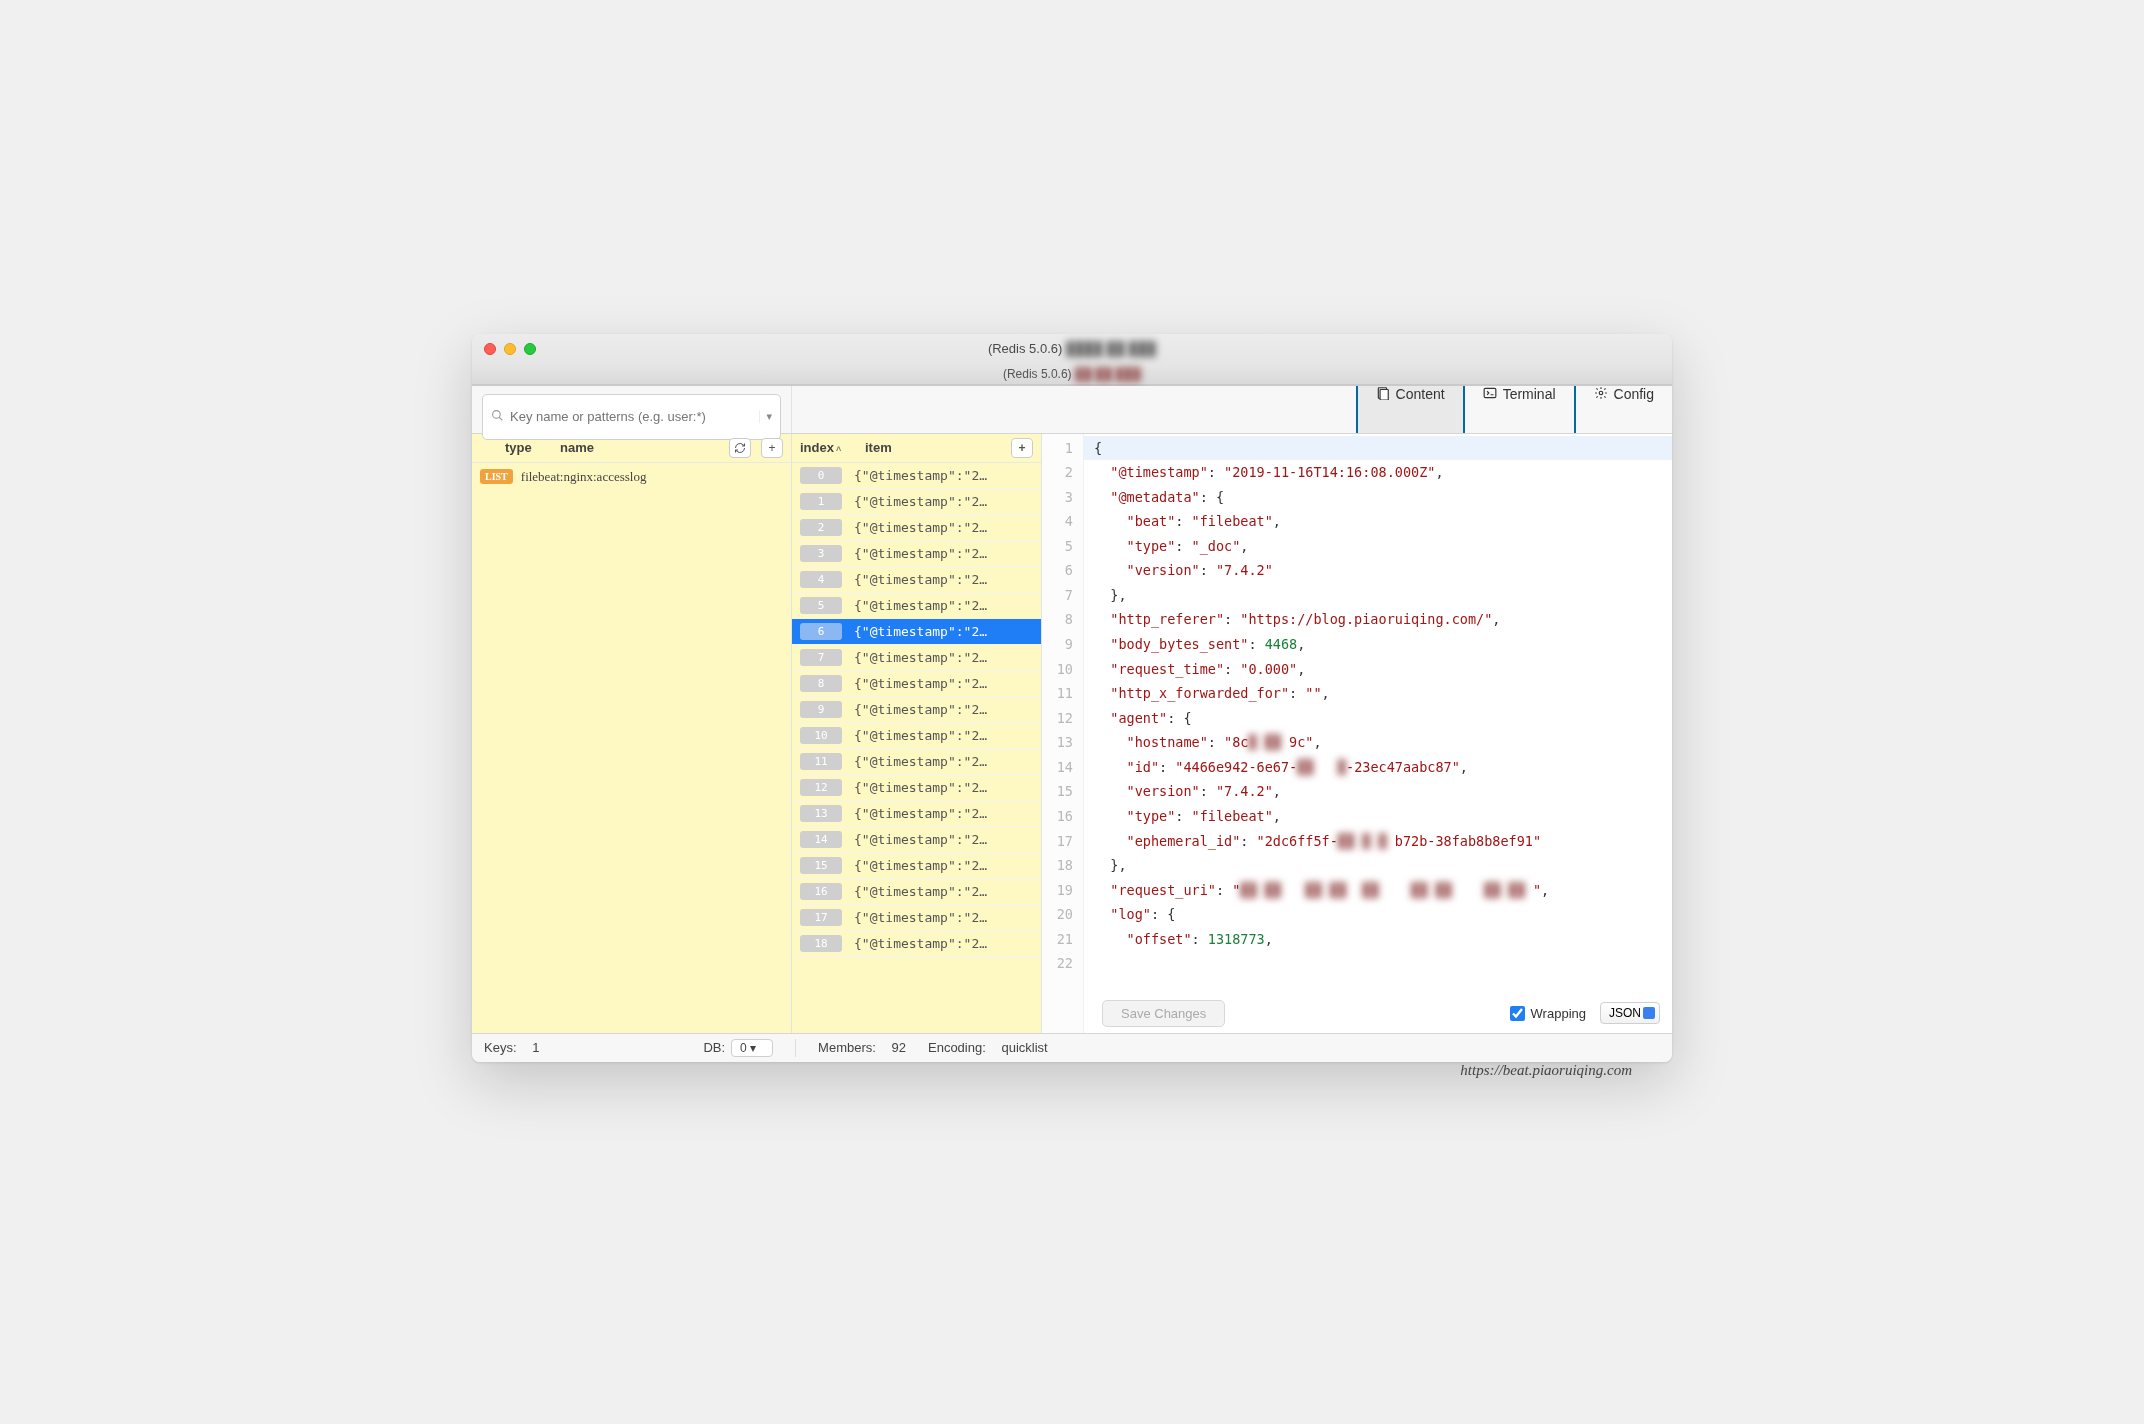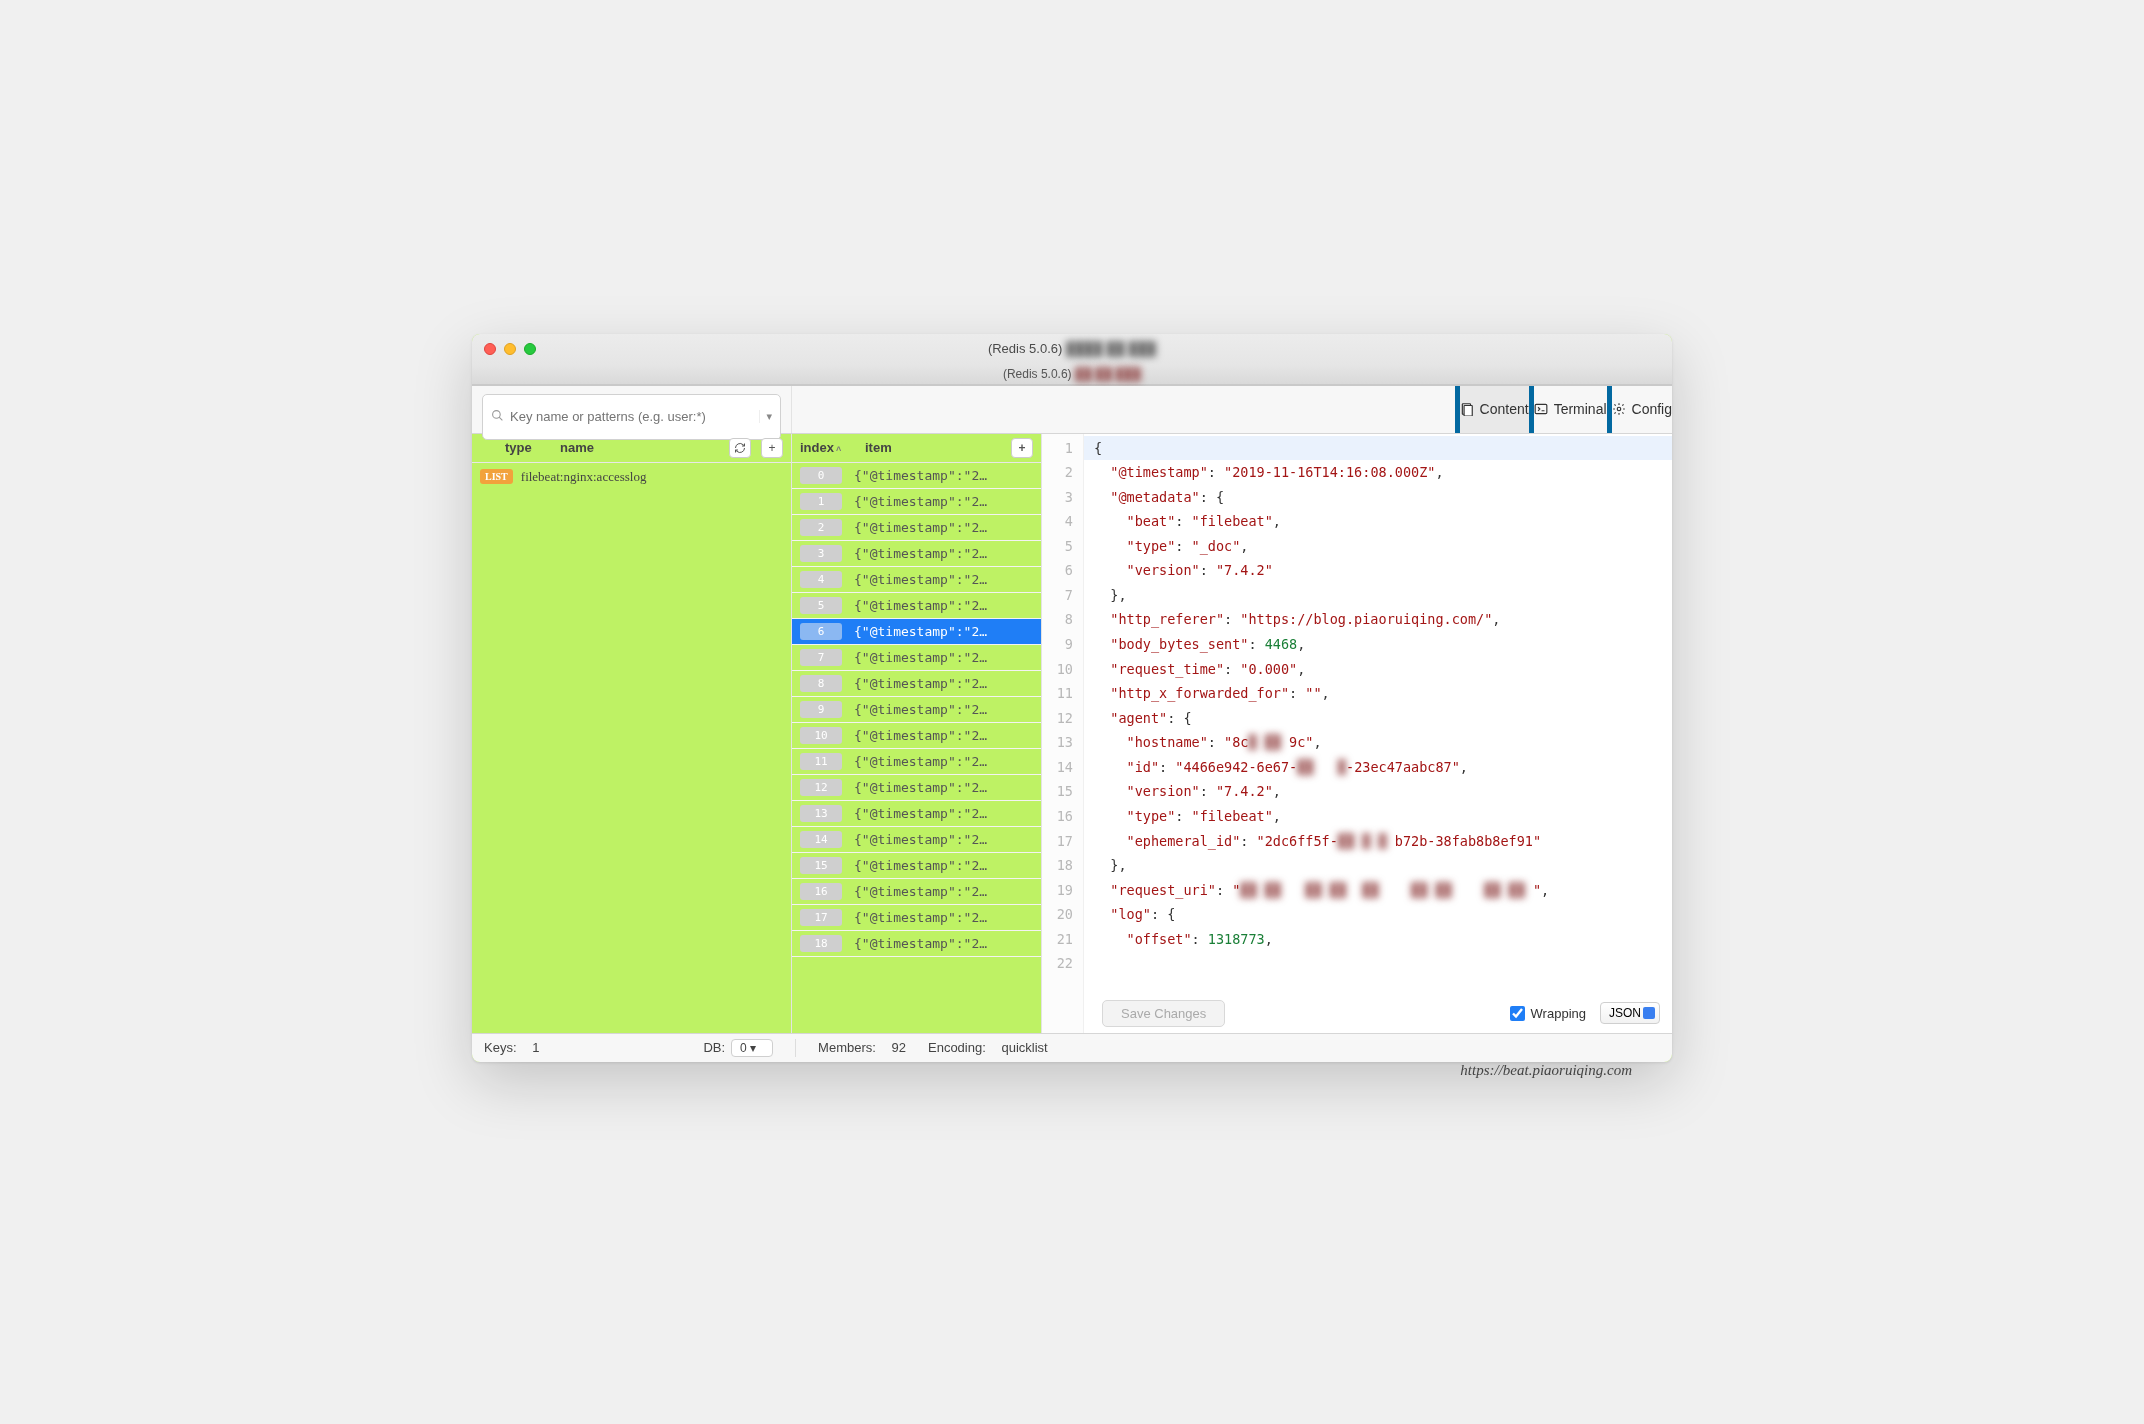--- a/index.html
+++ b/index.html
@@ -7,21 +7,21 @@
     font-family: -apple-system, BlinkMacSystemFont, "Segoe UI", Helvetica, Arial, sans-serif;
     background: #f0f0f0;
     display: flex;
     align-items: center;
     justify-content: center;
     min-height: 100vh;
     padding: 30px;
   }
   .window {
     width: 1200px;
-    background: #bef264;
+    background: #fef9c3;
     border-radius: 8px;
     box-shadow: 0 20px 60px rgba(0,0,0,0.18), 0 1px 3px rgba(0,0,0,0.1);
     overflow: hidden;
     display: flex;
     flex-direction: column;
   }
   
   .titlebar {
     background: linear-gradient(#ececec,#e1e1e1);
     border-bottom: 1px solid #c9c9c9;
@@ -75,26 +75,26 @@
     outline: none;
     font-size: 13px;
     color: #333;
     background: transparent;
   }
   .search .chev { color: #888; font-size: 11px; padding-left: 6px; border-left: 1px solid #eee; }
   .toolbar-spacer { flex: 1; }
   .tabs { display: flex; }
   .tab {
     display: flex;
-    align-items: center;
+    align-items: flex-start;
     gap: 6px;
-    padding: 0 0;
+    padding: 0 18px;
     font-size: 14px;
     color: #333;
-    border-left: 5px solid #0369a1;
+    border-left: 2px solid #0369a1;
     cursor: pointer;
   }
   .tab.active { background: #e9e9e9; }
   .tab-icon { display:inline-flex; }
   
   .main {
     display: flex;
     height: 600px;
     border-bottom: 1px solid #d6d6d6;
   }

